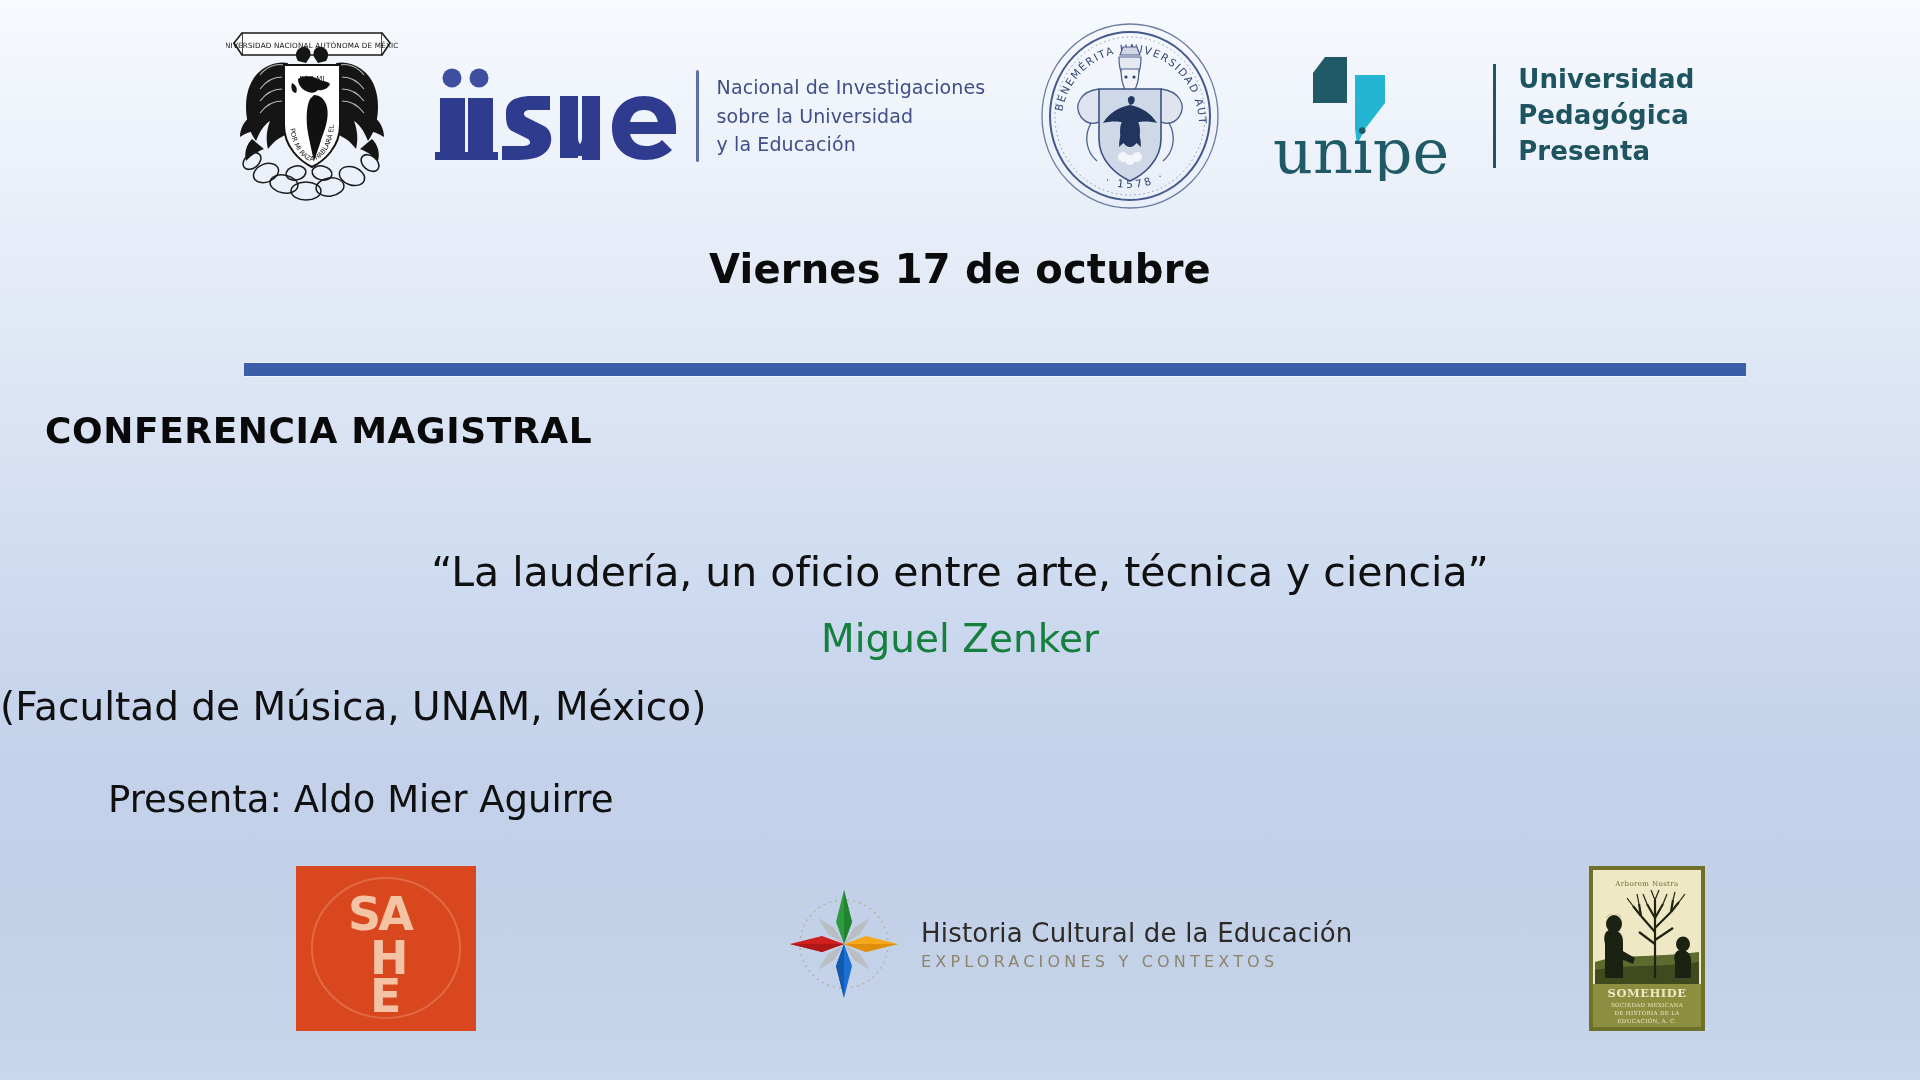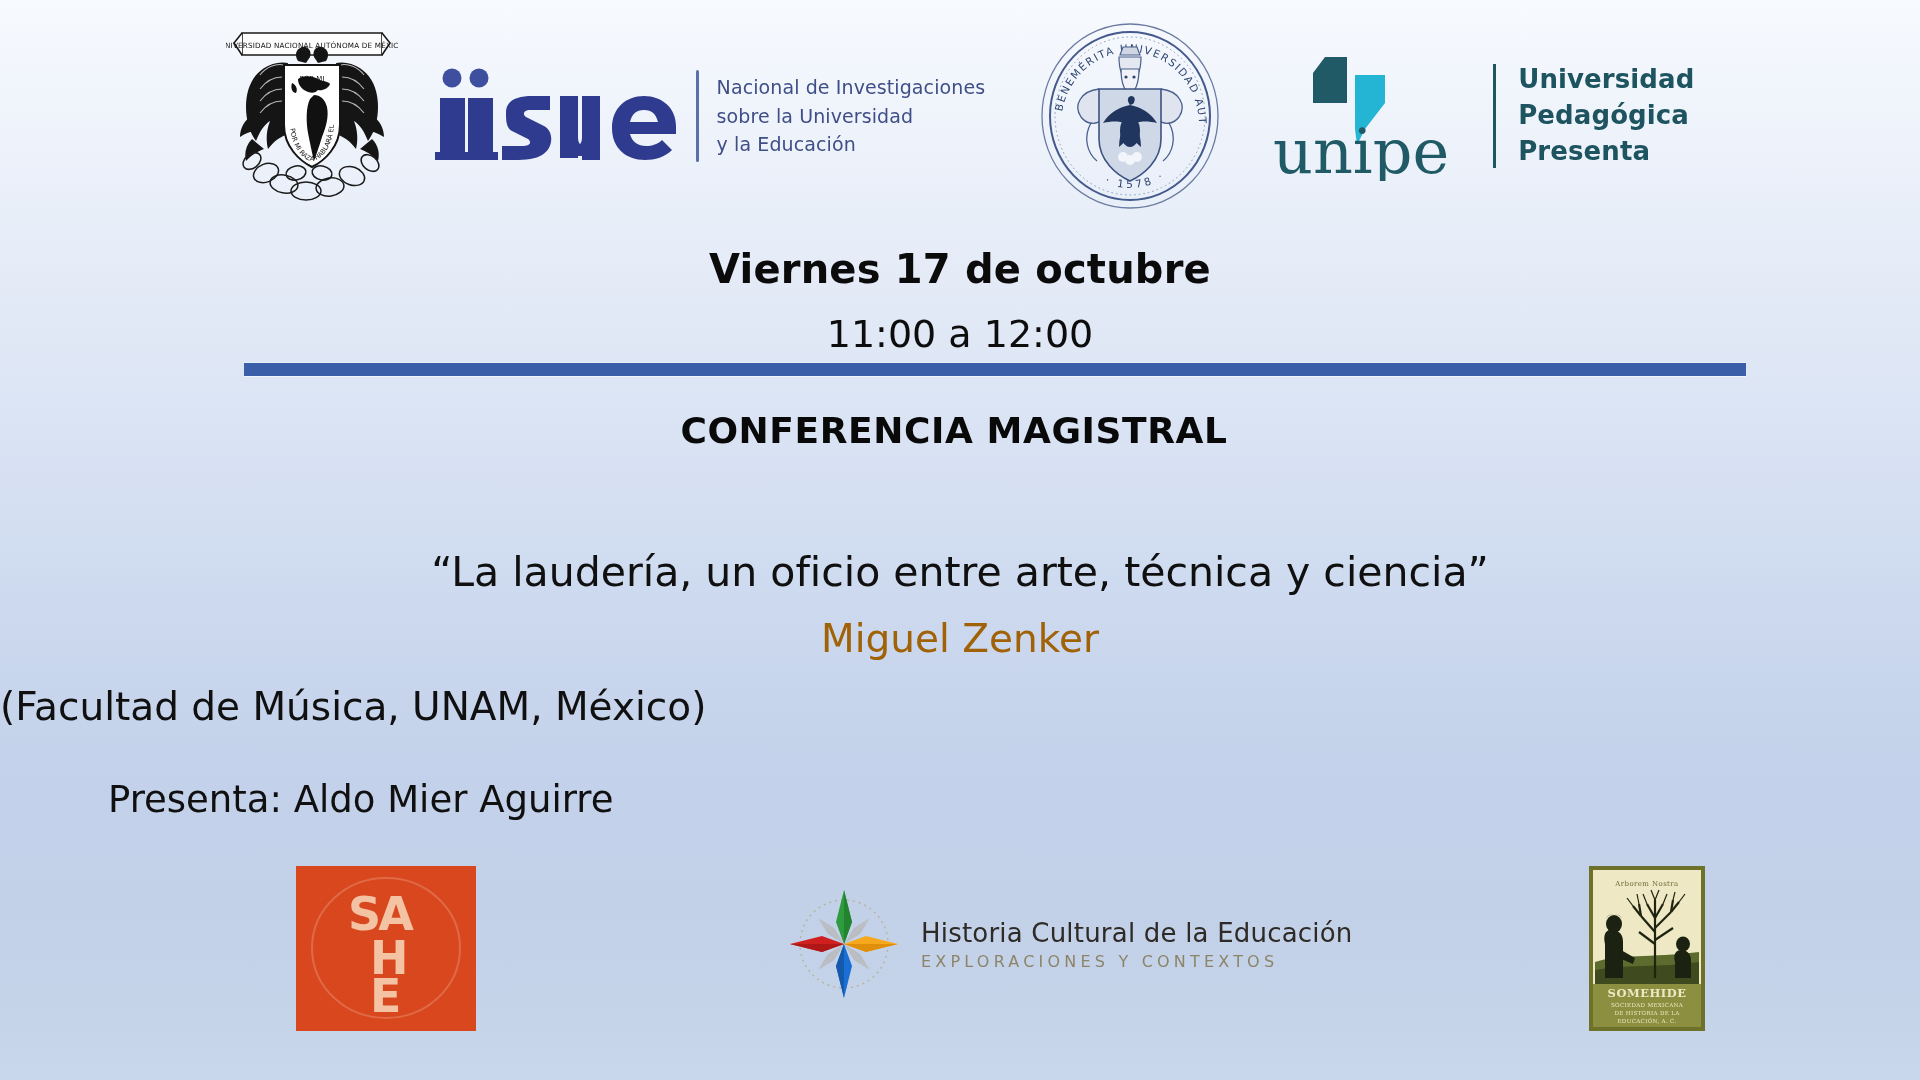--- a/index.html
+++ b/index.html
@@ -69,30 +69,30 @@
 
   
   .divider{
     position:absolute; left:244px; top:363px; width:1502px; height:13px;
     background:#3a5ea8;
     box-shadow:0 1px 0 rgba(255,255,255,.55), 0 -1px 0 rgba(255,255,255,.35);
   }
 
   
   .kicker{
-    position:absolute; left:0; top:410px; width:1908px; text-align:center;
-    font-size:36px; font-weight:700; color:#090909; letter-spacing:.6px;
+    position:absolute; left:0; top:410px; width:1908px; 
+    font-size:36px; font-weight:700; color:#090909; letter-spacing:.6px;padding-left:45px;
   }
   .talk-title{
     position:absolute; left:0; top:548px; width:1920px; text-align:center;
     font-size:41px; font-weight:400; color:#101010;
   }
   .speaker{
     position:absolute; left:0; top:616px; width:1920px; text-align:center;
-    font-size:39px; font-weight:400; color:#a16207;
+    font-size:39px; font-weight:400; color:#15803d;
   }
   .affiliation{
     position:absolute; left:0; top:684px; width:1920px; 
     font-size:39px; font-weight:400; color:#101010;
   }
   .presenter{
     position:absolute; left:108px; top:778px;
     font-size:37px; font-weight:400; color:#101010;
   }
 
@@ -277,21 +277,20 @@
       <div class="unipe-rule"></div>
       <div class="unipe-tag">
         <div>Universidad</div>
         <div>Pedagógica</div>
         <div>Presenta</div>
       </div>
     </div>
   </div>
 
   <div class="date-line">Viernes 17 de octubre</div>
-  <div class="time-line">11:00 a 12:00</div>
 
   <div class="divider"></div>
 
   <div class="kicker">CONFERENCIA MAGISTRAL</div>
   <div class="talk-title">“La laudería, un oficio entre arte, técnica y ciencia”</div>
   <div class="speaker">Miguel Zenker</div>
   <div class="affiliation">(Facultad de Música, UNAM, México)</div>
   <div class="presenter">Presenta: Aldo Mier Aguirre</div>
 
   <svg class="sahe" viewBox="0 0 180 165">

